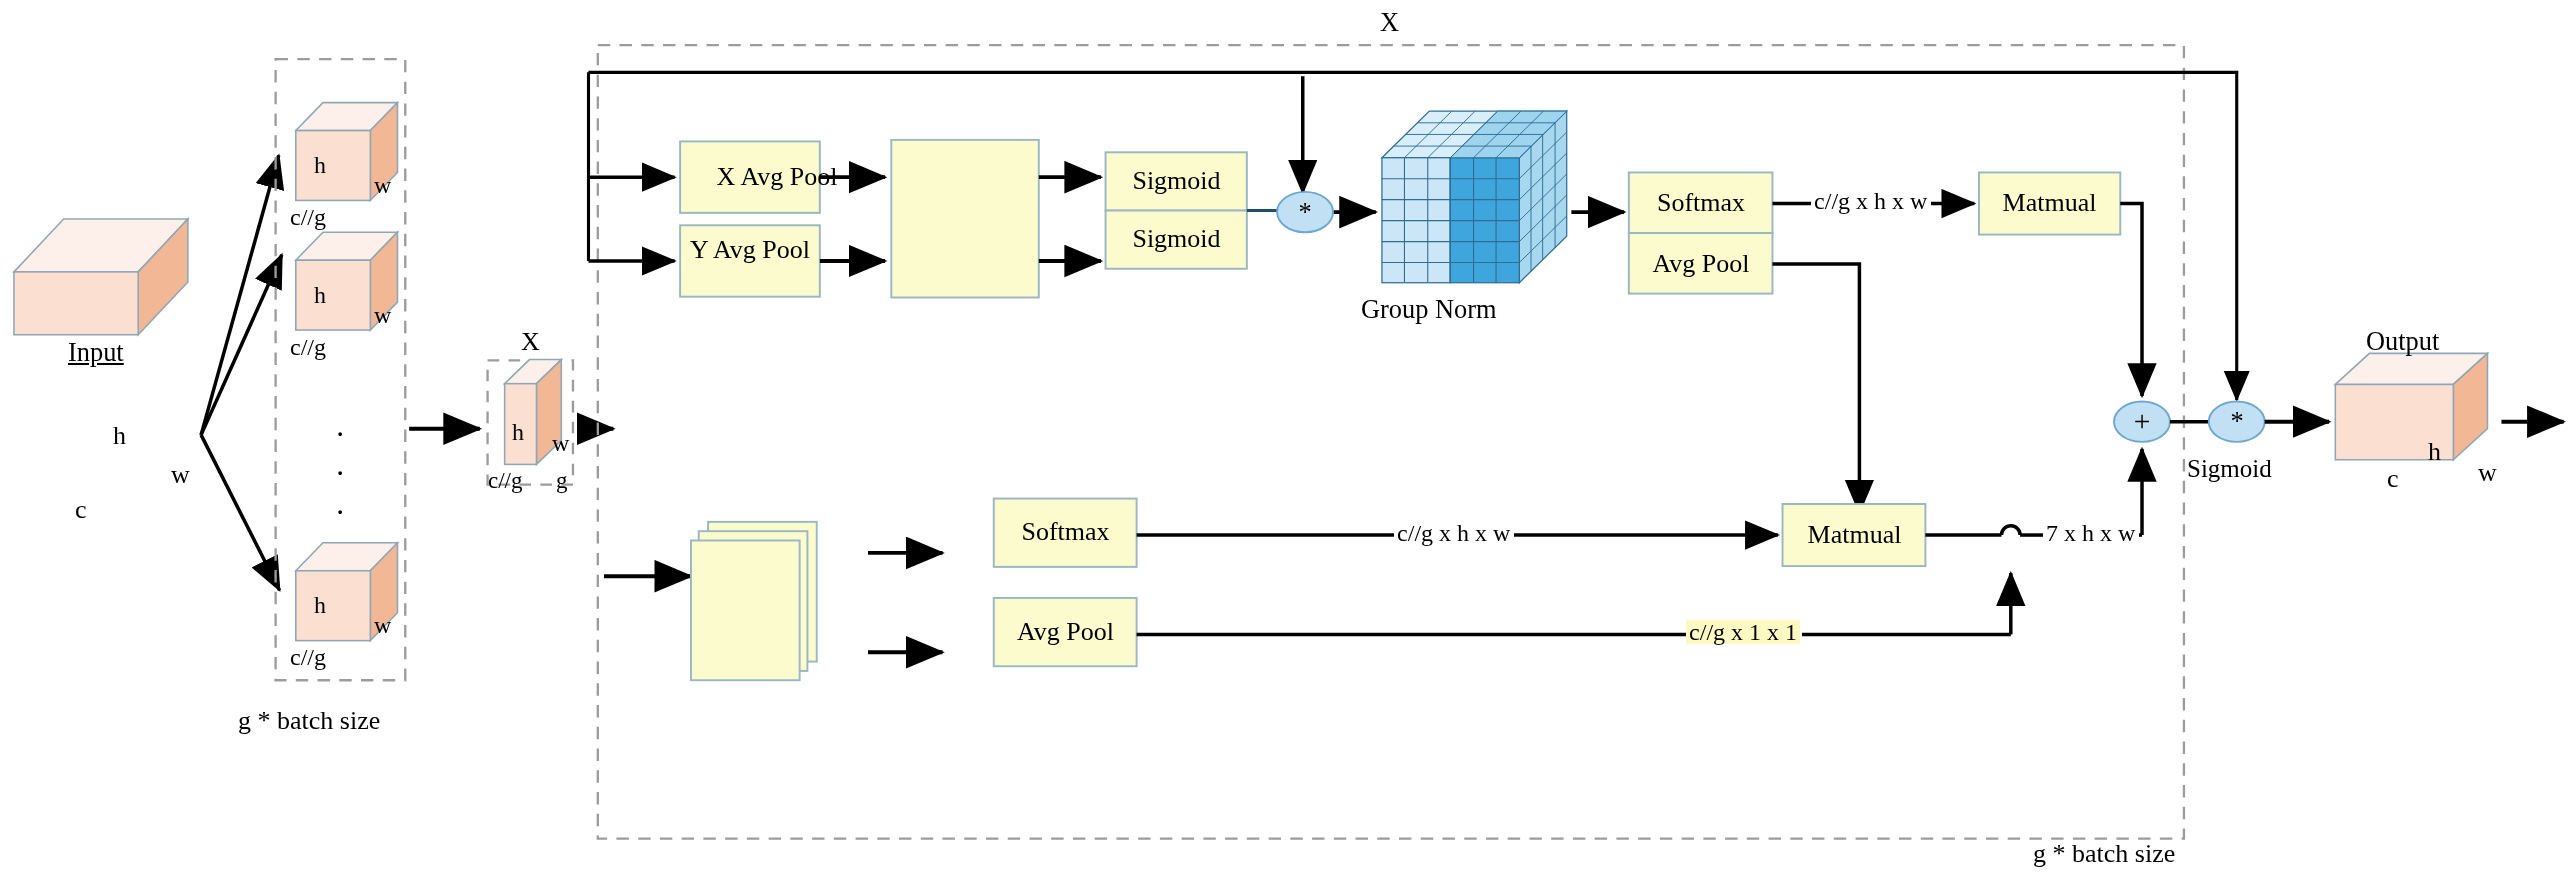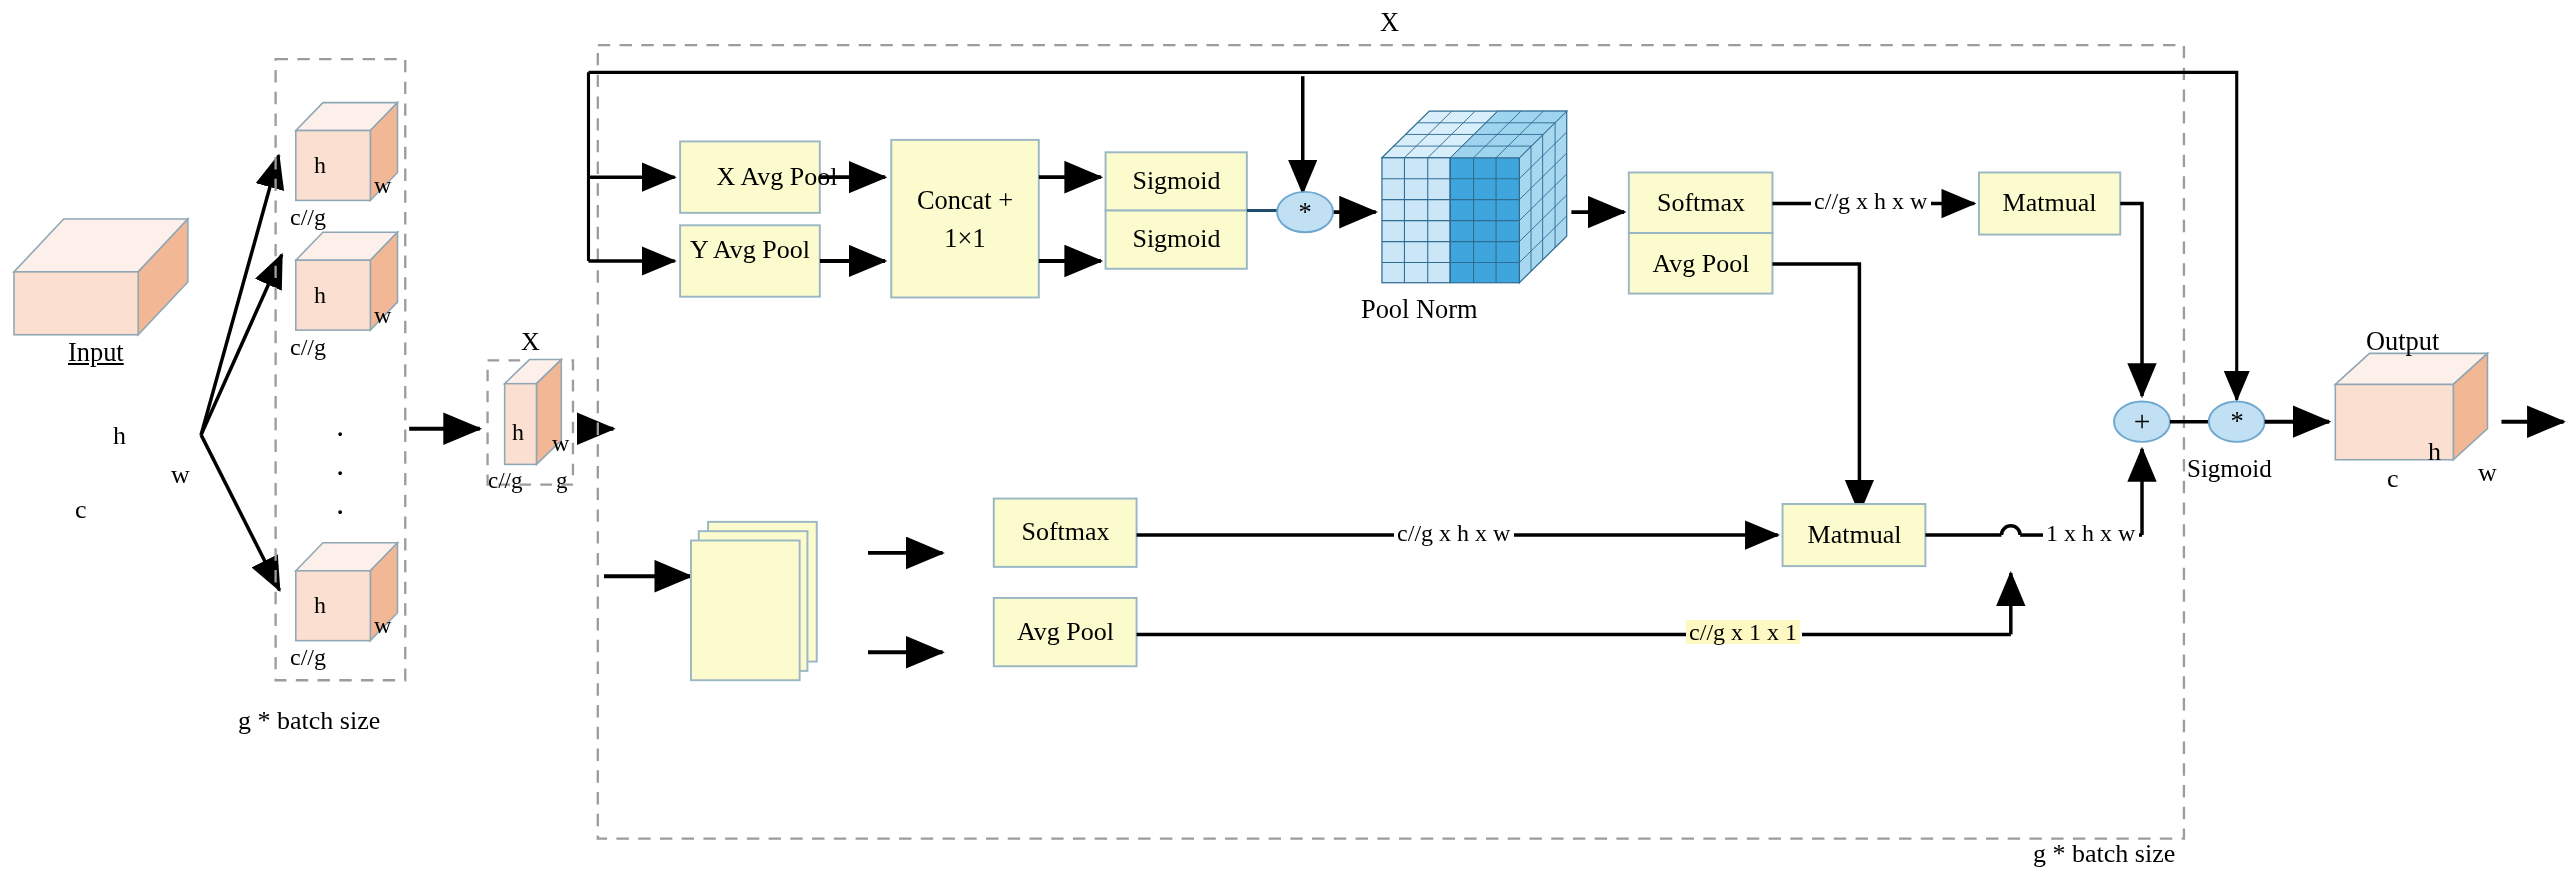--- a/index.html
+++ b/index.html
@@ -250,41 +250,39 @@
   <div class="lbl" style="left:512px;top:420px;font-size:24px;">h</div>
   <div class="lbl" style="left:552px;top:431px;font-size:24px;">w</div>
   <div class="lbl" style="left:488px;top:469px;font-size:23px;">c//g</div>
   <div class="lbl" style="left:556px;top:469px;font-size:23px;">g</div>
 
   <div class="lbl" style="left:1380px;top:9.3px;font-size:26.4px;">X</div>
   <div class="lbl" style="left:2033px;top:841px;font-size:26px;">g * batch size</div>
 
   <div class="boxtxt" style="left:707px;top:141px;width:140px;height:71px;font-size:26px;">X Avg Pool</div>
   <div class="boxtxt" style="left:680px;top:225px;width:140px;height:50px;font-size:26px;">Y Avg Pool</div>
-  <div class="boxtxt" style="left:891px;top:140px;width:148px;height:158px;font-size:26.4px;line-height:1.45;">Concat +
-1×1</div>
   <div class="boxtxt" style="left:1106px;top:152px;width:141px;height:58px;font-size:26px;">Sigmoid</div>
   <div class="boxtxt" style="left:1106px;top:210px;width:141px;height:58px;font-size:26px;">Sigmoid</div>
-  <div class="lbl" style="left:1361px;top:296px;font-size:26.4px;">Pool Norm</div>
+  <div class="lbl" style="left:1361px;top:296px;font-size:26.4px;">Group Norm</div>
   <div class="boxtxt" style="left:1629px;top:172px;width:144px;height:61px;font-size:26px;">Softmax</div>
   <div class="boxtxt" style="left:1629px;top:233px;width:144px;height:61px;font-size:26px;">Avg Pool</div>
   <div class="boxtxt" style="left:1979px;top:172px;width:141px;height:62px;font-size:26px;">Matmual</div>
   <div class="boxtxt" style="left:994px;top:498px;width:143px;height:68px;font-size:26px;">Softmax</div>
   <div class="boxtxt" style="left:994px;top:598px;width:143px;height:68px;font-size:26px;">Avg Pool</div>
   <div class="boxtxt" style="left:1783px;top:504px;width:143px;height:62px;font-size:26px;">Matmual</div>
 
   <div class="boxtxt" style="left:1277px;top:192px;width:56px;height:40px;font-size:26.4px;">*</div>
   <div class="boxtxt" style="left:2114px;top:401px;width:56px;height:40px;font-size:29.5px;">+</div>
   <div class="boxtxt" style="left:2209px;top:401px;width:56px;height:40px;font-size:26.4px;">*</div>
   <div class="lbl" style="left:2187px;top:456px;font-size:25px;">Sigmoid</div>
 
   <div class="lbl" style="left:1811px;top:189px;font-size:24px;background:#fff;padding:0 3.1px;">c//g x h x w</div>
   <div class="lbl" style="left:1394px;top:521px;font-size:24px;background:#fff;padding:0 3.1px;">c//g x h x w</div>
   <div class="lbl" style="left:1686px;top:620px;font-size:24px;background:#fef9c3;padding:0 3.1px;">c//g x 1 x 1</div>
-  <div class="lbl" style="left:2043px;top:521px;font-size:24px;background:#fff;padding:0 3.1px;">1 x h x w</div>
+  <div class="lbl" style="left:2043px;top:521px;font-size:24px;background:#fff;padding:0 3.1px;">7 x h x w</div>
 
   <div class="lbl" style="left:2366px;top:328px;font-size:26.4px;">Output</div>
   <div class="lbl" style="left:2428px;top:439px;font-size:26px;">h</div>
   <div class="lbl" style="left:2478px;top:460px;font-size:26px;">w</div>
   <div class="lbl" style="left:2387px;top:466px;font-size:26px;">c</div>
 
 </div>
 
 
 </body></html>

